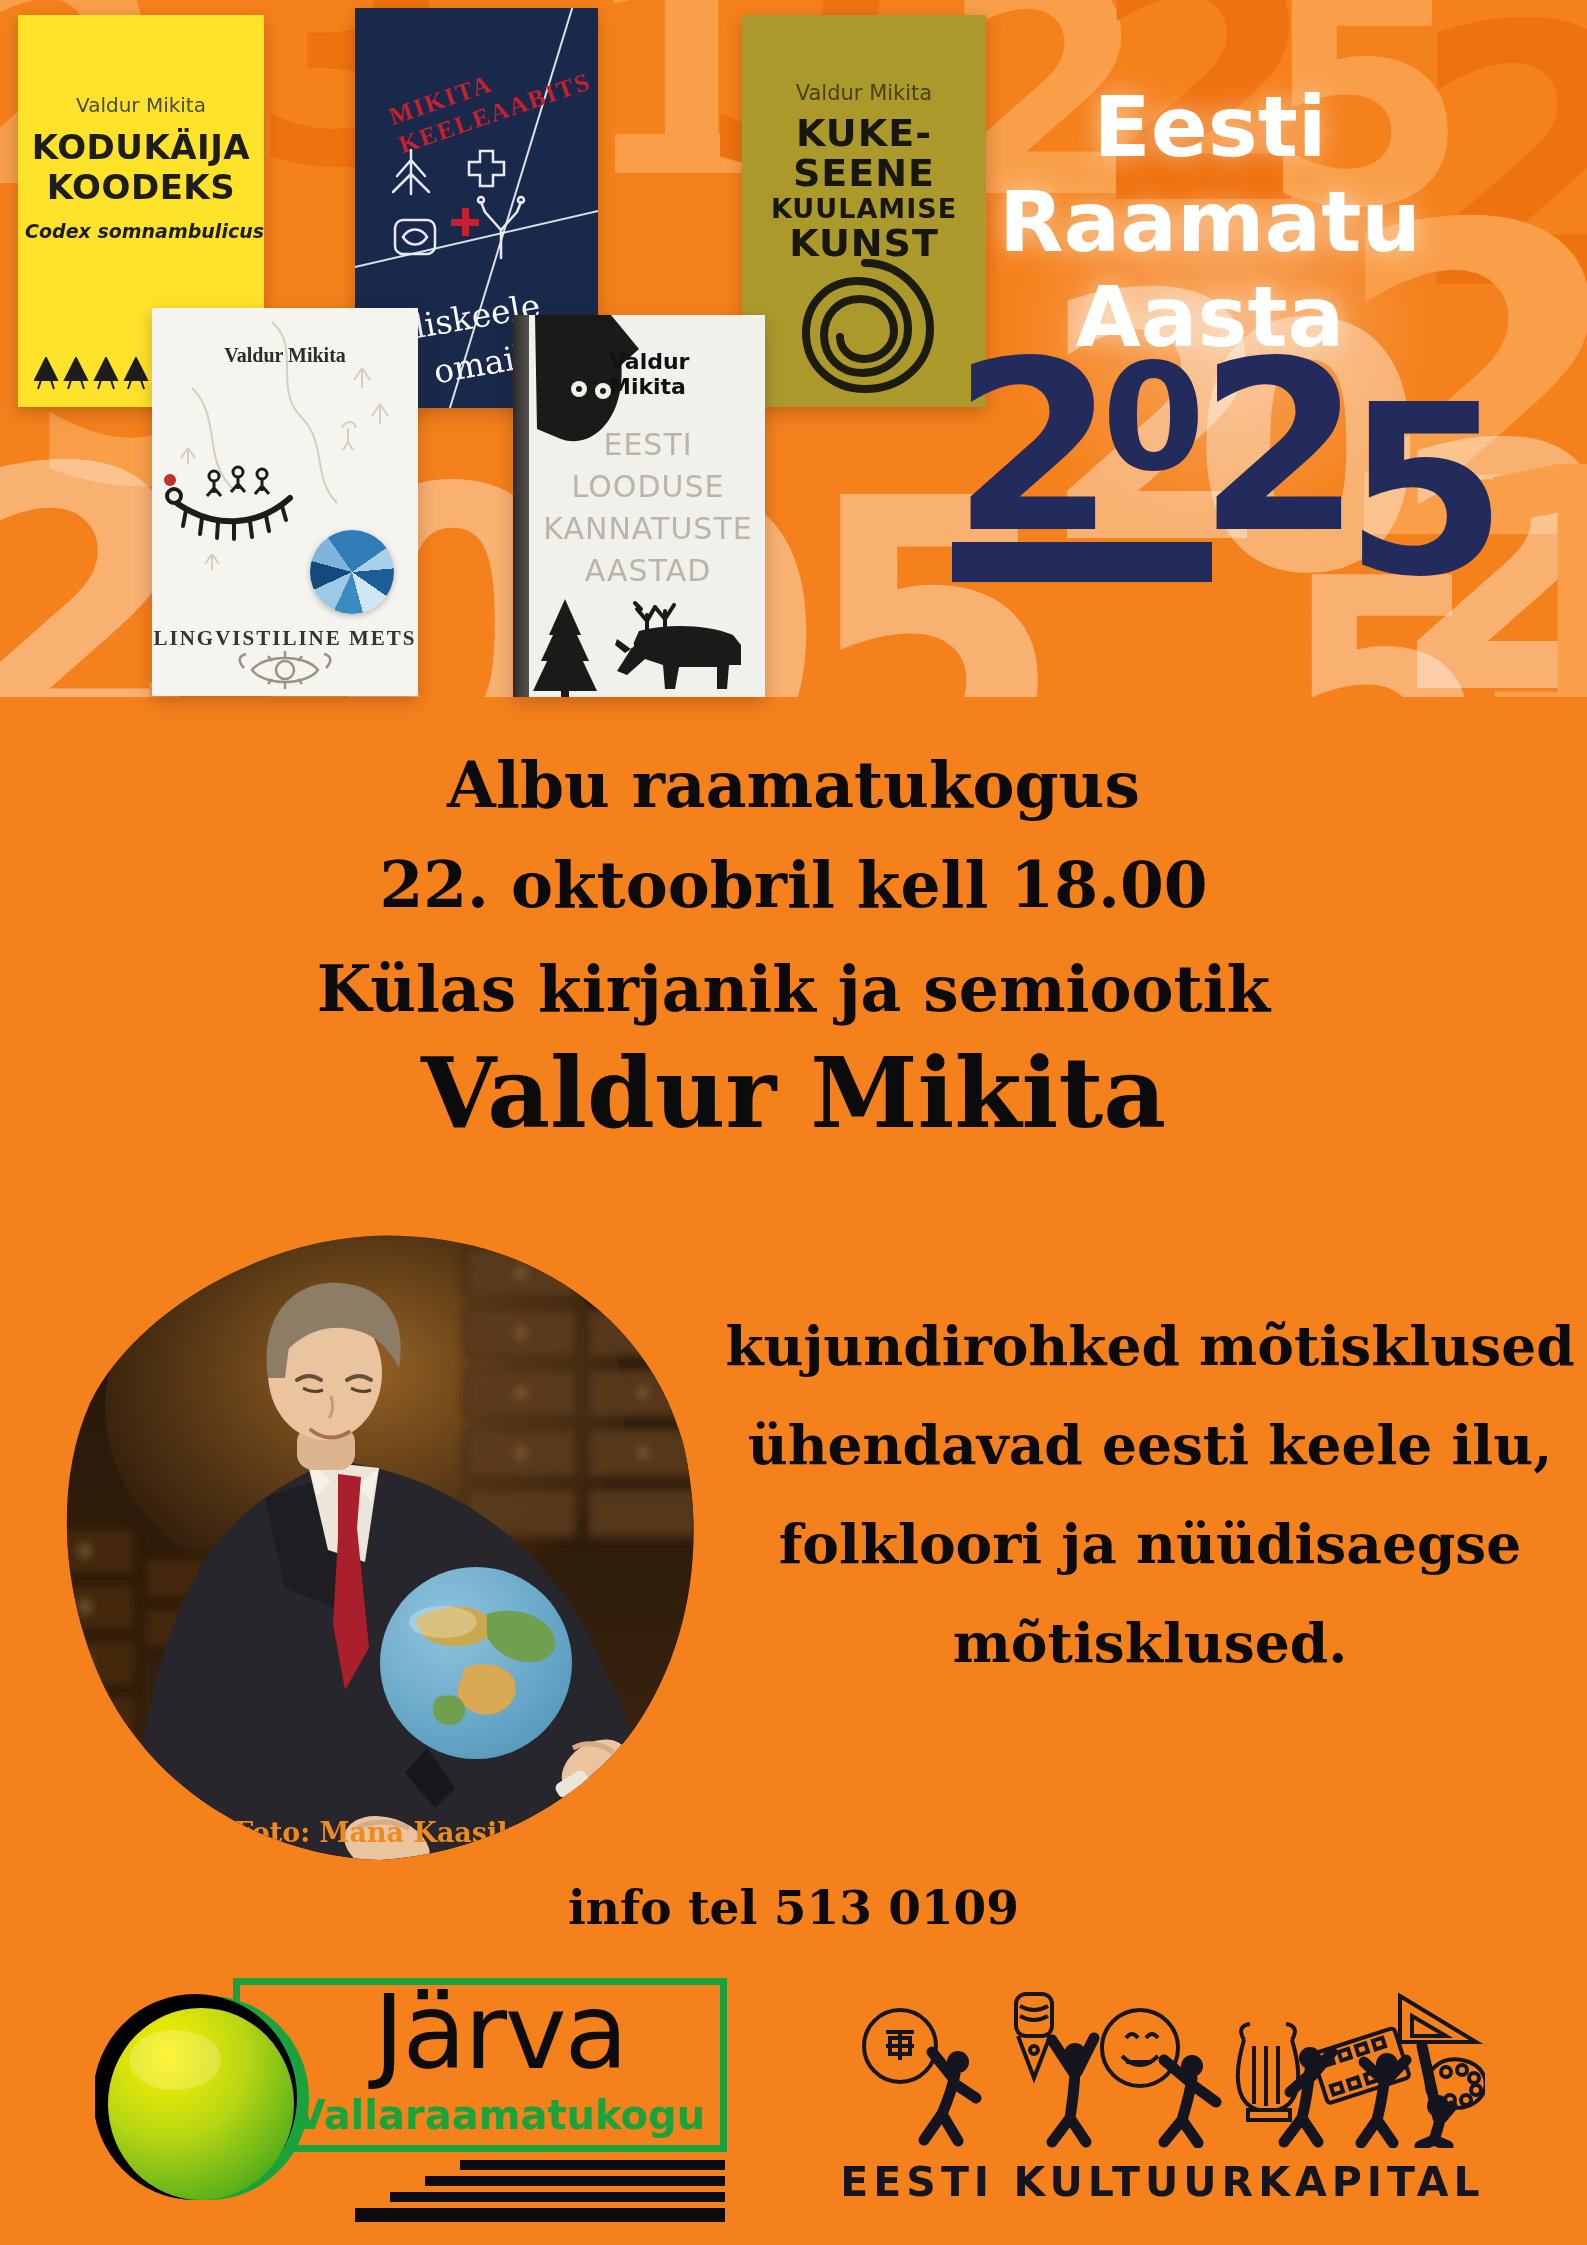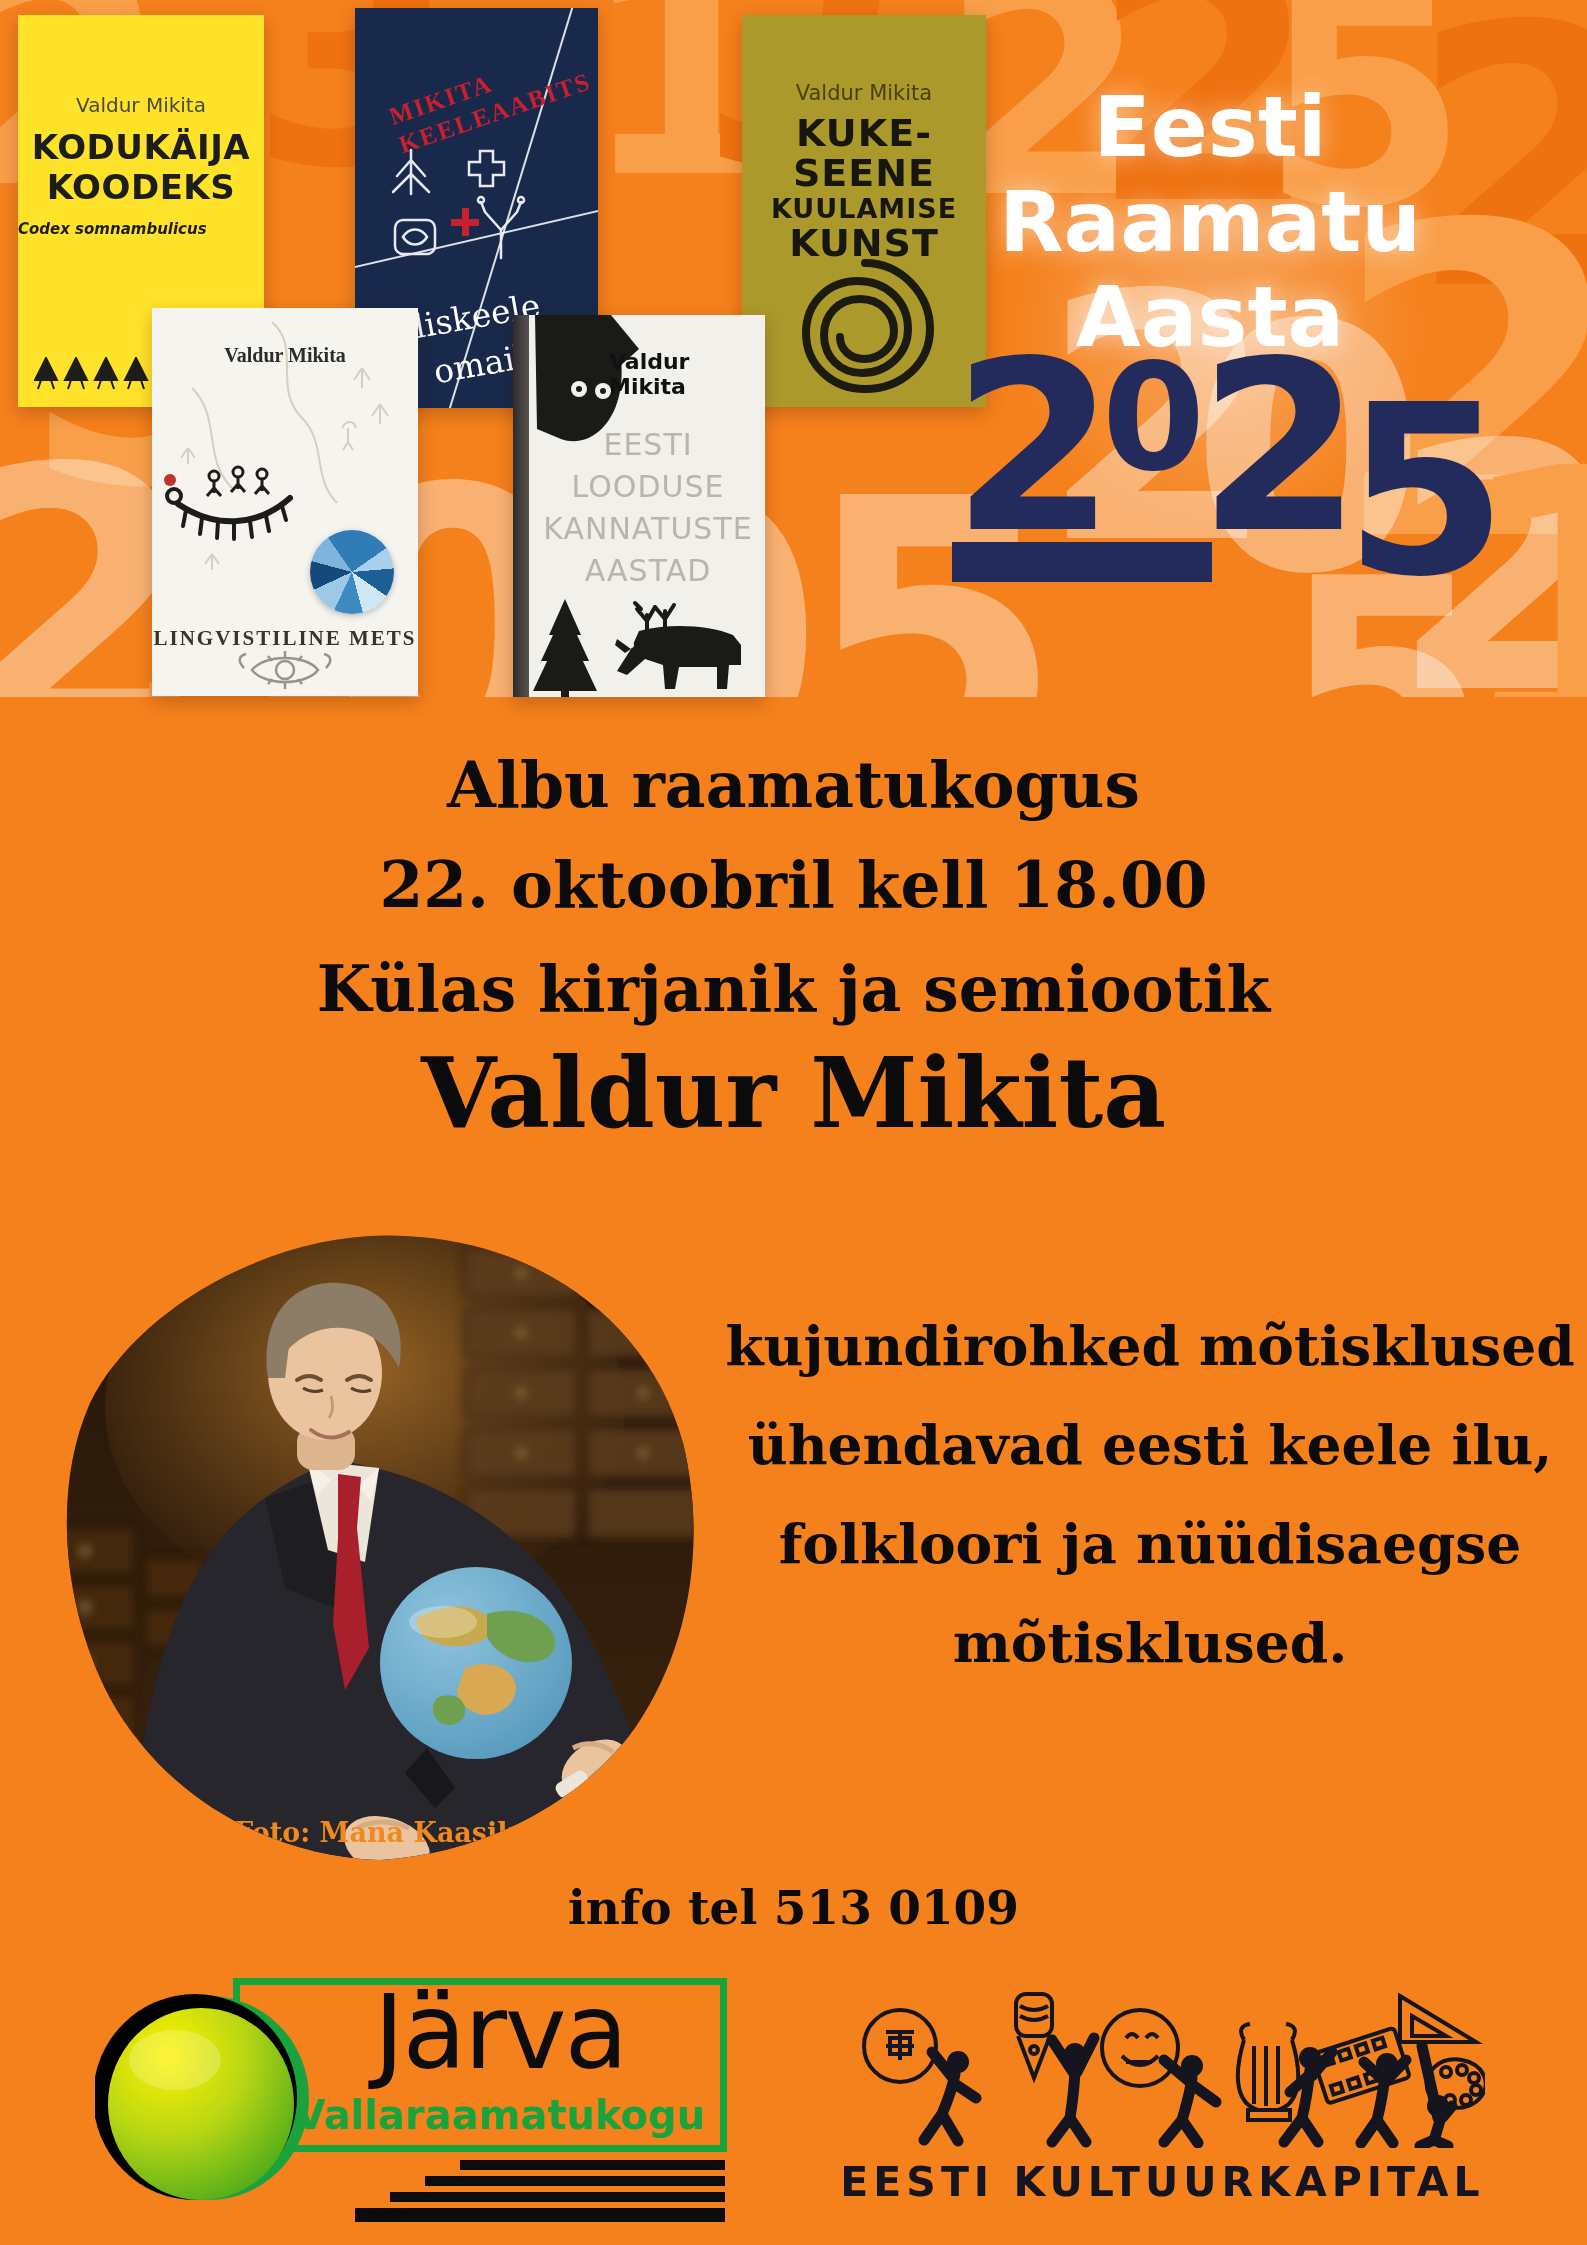--- a/index.html
+++ b/index.html
@@ -15,22 +15,22 @@
   .tone-dark{color:#EF7210;}
   .tone-pale{color:rgba(255,255,255,0.38);}
   .glow{position:absolute;left:930px;top:40px;width:580px;height:580px;
     background:radial-gradient(closest-side,rgba(255,255,255,0.30),rgba(255,255,255,0) 72%);}
   
   .book{position:absolute;box-shadow:0 6px 16px rgba(60,20,0,.25);overflow:hidden;}
   .bk-yellow{left:18px;top:15px;width:246px;height:392px;background:#FFE32A;color:#1d1d1b;}
   .bk-yellow .author{position:absolute;top:78px;left:0;width:100%;text-align:center;font-size:20px;color:#4a4a40;}
   .bk-yellow .title{position:absolute;top:112px;left:0;width:100%;text-align:center;
      font-weight:800;font-size:34px;line-height:40px;letter-spacing:.5px;}
-  .bk-yellow .subtitle{position:absolute;top:205px;left:0;width:100%;text-align:left;
-     font-style:italic;font-weight:bold;font-size:15px;}
+  .bk-yellow .subtitle{position:absolute;top:205px;left:0;width:100%;text-align:right;
+     font-style:italic;font-weight:bold;font-size:19px;}
   .bk-yellow .tents{position:absolute;bottom:12px;left:0;width:100%;text-align:center;}
   .bk-navy{left:355px;top:8px;width:243px;height:400px;background:#19294B;}
   .bk-navy .dline1{position:absolute;left:152px;top:-50px;width:2px;height:520px;background:rgba(255,255,255,.85);transform:rotate(17deg);}
   .bk-navy .dline2{position:absolute;left:-20px;top:228px;width:300px;height:2px;background:rgba(255,255,255,.85);transform:rotate(-13deg);}
   .redplus{position:absolute;left:96px;top:200px;width:28px;height:28px;}
   .redplus i{position:absolute;background:#C8202F;display:block;}
   .redplus .h{left:0;top:11px;width:28px;height:7px;}
   .redplus .v{left:11px;top:0;width:7px;height:28px;}
   .bk-navy .rtitle{position:absolute;left:34px;top:58px;width:220px;transform:rotate(-19deg);
      color:#C8202F;font-family:"Liberation Serif",serif;font-weight:bold;font-size:25px;line-height:30px;letter-spacing:2px;}

